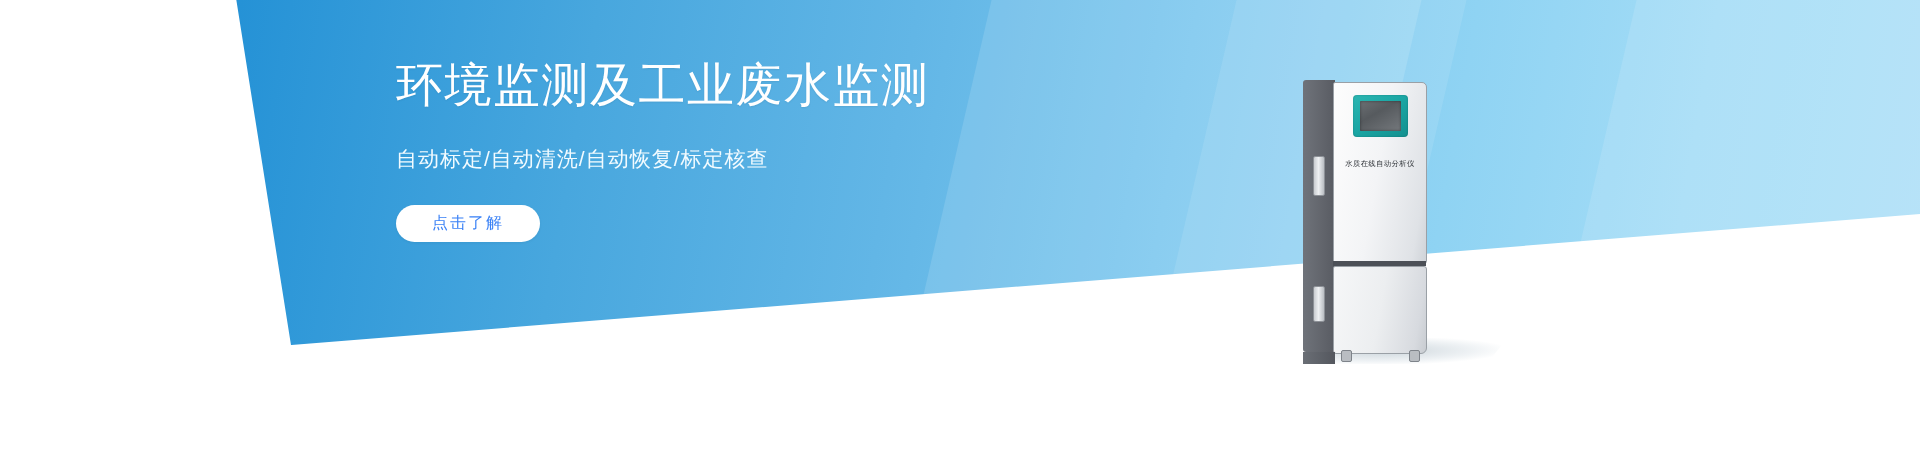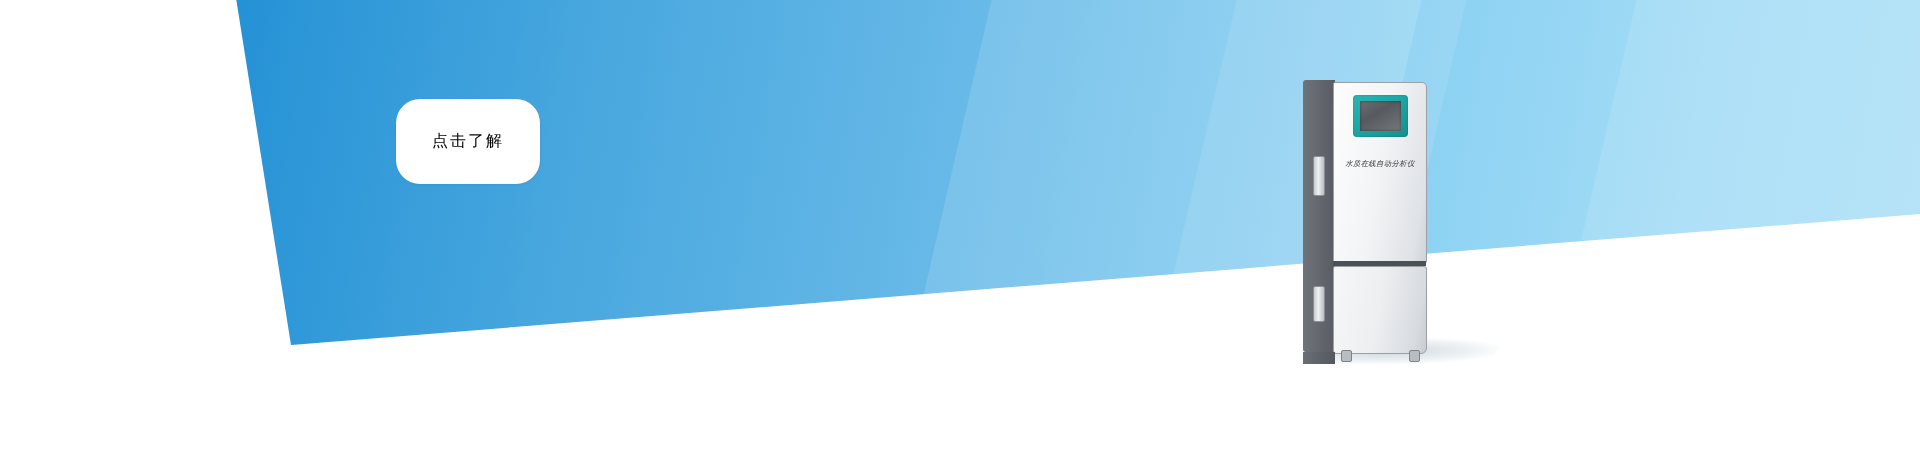--- a/index.html
+++ b/index.html
@@ -108,40 +108,39 @@
   .subtitle{
     margin:30px 0 0 0;
     color:#f2fbff;
     font-size:21px;
     letter-spacing:1px;
     font-weight:400;
     white-space:nowrap;
   }
   .cta{
     display:inline-block;
-    margin-top:45px;
-    background:#ffffff;
-    color:#000000;
+    margin-top:32px;
+    background:#ffffff;
+    color:#3b82f6;
     font-size:16px;
     letter-spacing:2px;
-    padding:32px 36px;
+    padding:8px 36px;
     border:none;
     border-radius:24px;
     cursor:pointer;
     font-family:inherit;
     box-shadow:0 1px 3px rgba(0,0,0,0.06);
   }
 
   
   .machine{
     position:absolute;
     left:1303px; top:80px;
     width:135px; height:290px;
     z-index:5;
-    font-style:italic;
   }
   .m-shadow{
     position:absolute;
     left:34px; top:258px;
     width:160px; height:26px;
     background:radial-gradient(ellipse at 30% 50%, rgba(90,120,140,0.30) 0%, rgba(120,150,170,0.12) 55%, rgba(255,255,255,0) 78%);
     transform:skewX(-38deg);
   }
   
   .m-side{
@@ -271,17 +270,19 @@
     </div>
     <div class="m-gap"></div>
     <div class="m-lower"></div>
     <div class="m-foot"></div>
     <div class="m-caster-l"></div>
     <div class="m-caster-r"></div>
   </div>
 
   <div class="copy">
     <h1 class="headline">
+      <span class="ln">环境监测及工业废水监测</span>
     </h1>
+    <p class="subtitle">自动标定/自动清洗/自动恢复/标定核查</p>
     <button class="cta">点击了解</button>
   </div>
 
 </div>
 
 </body></html>

